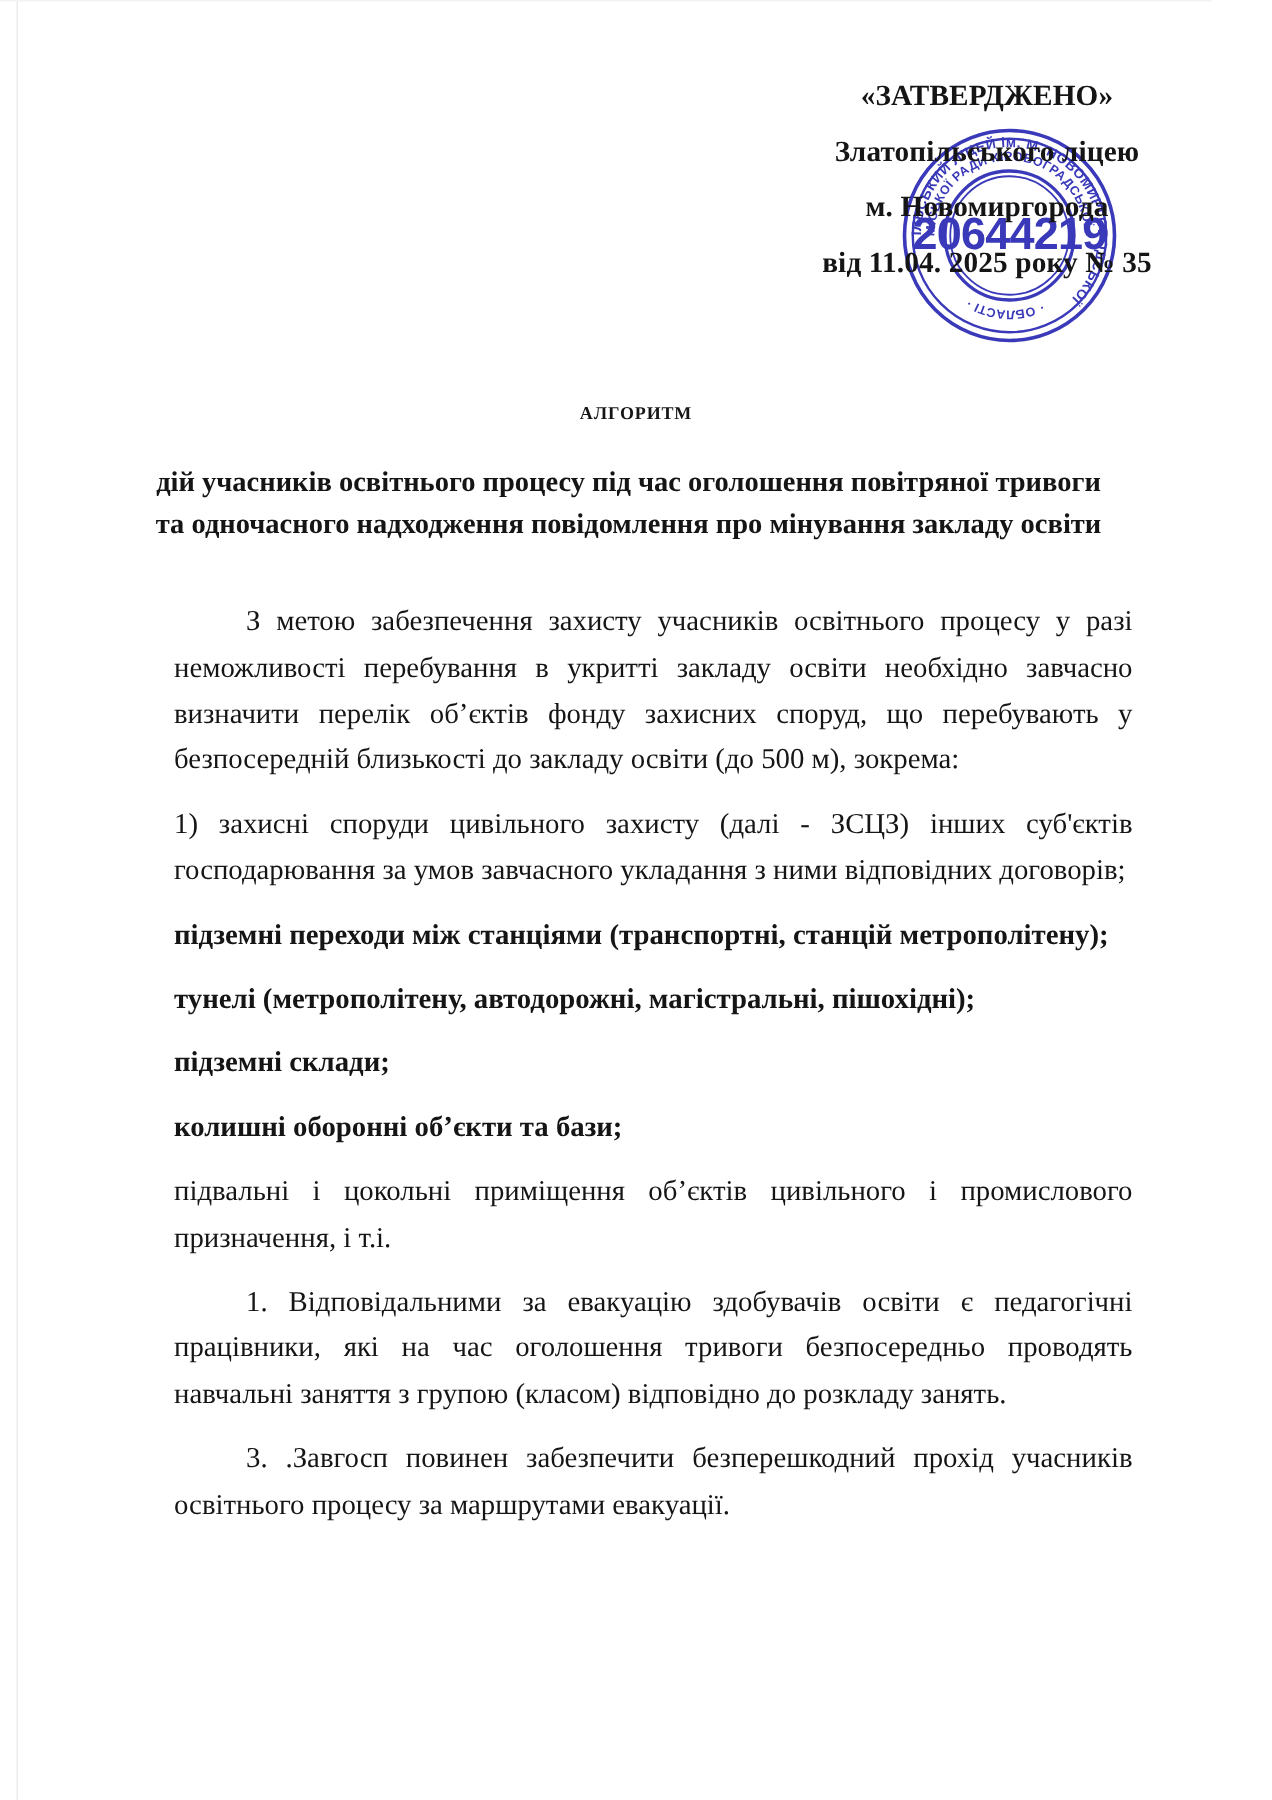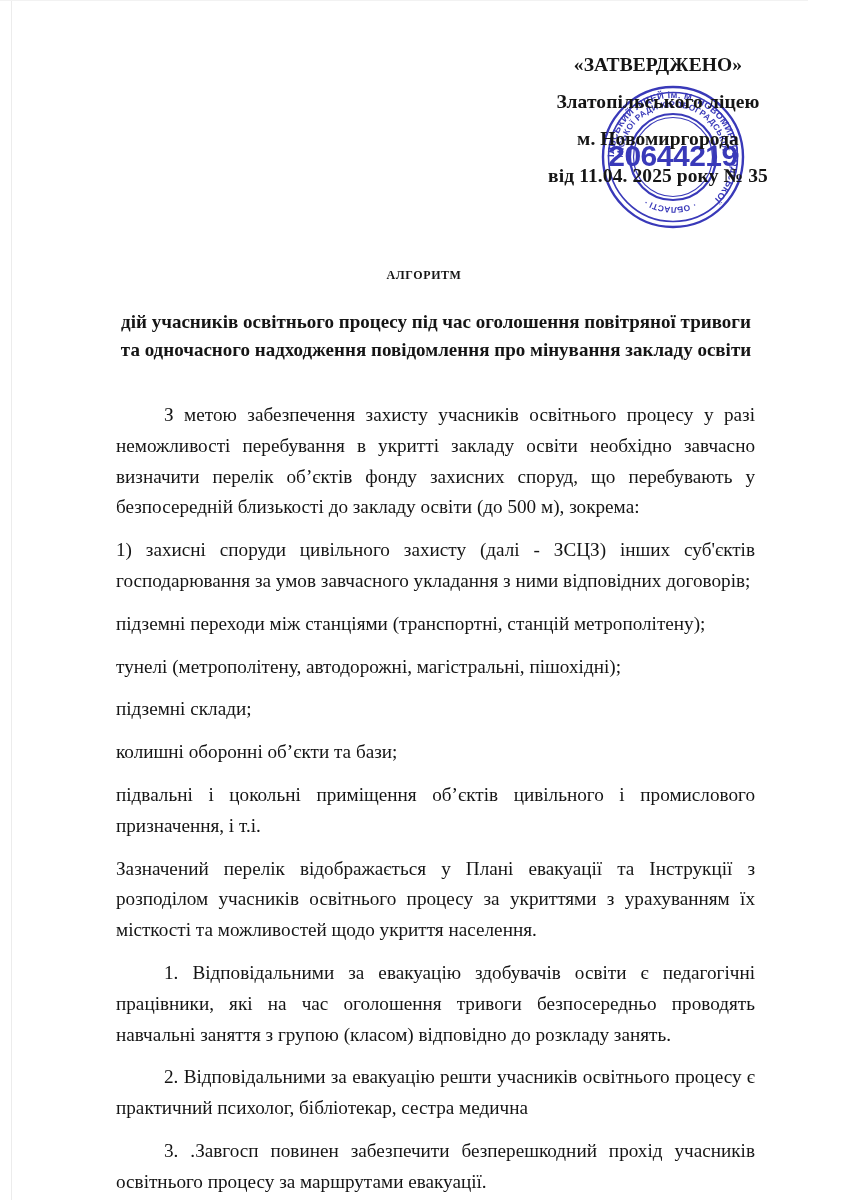--- a/index.html
+++ b/index.html
@@ -66,21 +66,21 @@
     left: 0;
     top: 268px;
     width: 848px;
     text-align: center;
     font-weight: bold;
     font-size: 12px;
     letter-spacing: 0.6px;
   }
   .doc-subtitle {
     position: absolute;
-    left: 116px;
+    left: 99px;
     top: 308px;
     width: 640px;
     text-align: center;
     font-weight: bold;
     font-size: 19px;
     line-height: 28px;
   }
 
   
   .body-block {
@@ -91,21 +91,21 @@
     font-size: 19.2px;
     line-height: 30.8px;
   }
   .body-block p {
     margin: 12px;
     text-align: justify;
     text-justify: inter-word;
     hyphens: none;
   }
   .indent { text-indent: 48px; }
-  .nojust { text-align: left; }
+  .nojust { text-align: left; font-weight: bold; }
 </style>
 </head>
 <body>
 
 <div class="page">
 
   <div class="scan-edge-left"></div>
   <div class="scan-edge-top"></div>
 
   <div class="approval">
@@ -152,19 +152,17 @@
   <div class="doc-subtitle">дій учасників освітнього процесу під час оголошення повітряної тривоги та одночасного надходження повідомлення про мінування закладу освіти</div>
 
   <div class="body-block">
     <p class="indent">З метою забезпечення захисту учасників освітнього процесу у разі неможливості перебування в укритті закладу освіти необхідно завчасно визначити перелік об’єктів фонду захисних споруд, що перебувають у безпосередній близькості до закладу освіти (до 500 м), зокрема:</p>
     <p>1) захисні споруди цивільного захисту (далі - ЗСЦЗ) інших суб'єктів господарювання за умов завчасного укладання з ними відповідних договорів;</p>
     <p class="nojust">підземні переходи між станціями (транспортні, станцій метрополітену);</p>
     <p class="nojust">тунелі (метрополітену, автодорожні, магістральні, пішохідні);</p>
     <p class="nojust">підземні склади;</p>
     <p class="nojust">колишні оборонні об’єкти та бази;</p>
     <p>підвальні і цокольні приміщення об’єктів цивільного і промислового призначення, і т.і.</p>
-    <p>Зазначений перелік відображається у Плані евакуації та Інструкції з розподілом учасників освітнього процесу за укриттями з урахуванням їх місткості та можливостей щодо укриття населення.</p>
     <p class="indent">1. Відповідальними за евакуацію здобувачів освіти є педагогічні працівники, які на час оголошення тривоги безпосередньо проводять навчальні заняття з групою (класом) відповідно до розкладу занять.</p>
-    <p class="indent">2. Відповідальними за евакуацію решти учасників освітнього процесу є практичний психолог, бібліотекар, сестра медична</p>
     <p class="indent">3. .Завгосп повинен забезпечити безперешкодний прохід учасників освітнього процесу за маршрутами евакуації.</p>
   </div>
 
 </div>
 
 </body></html>

